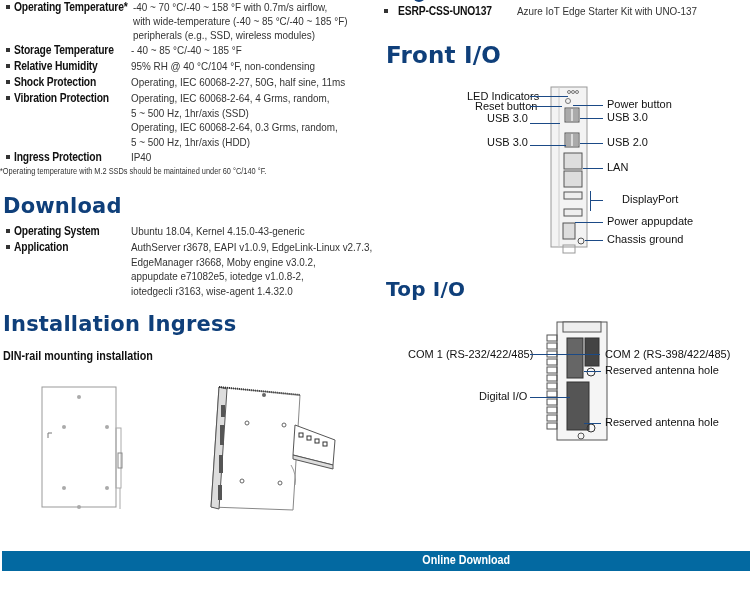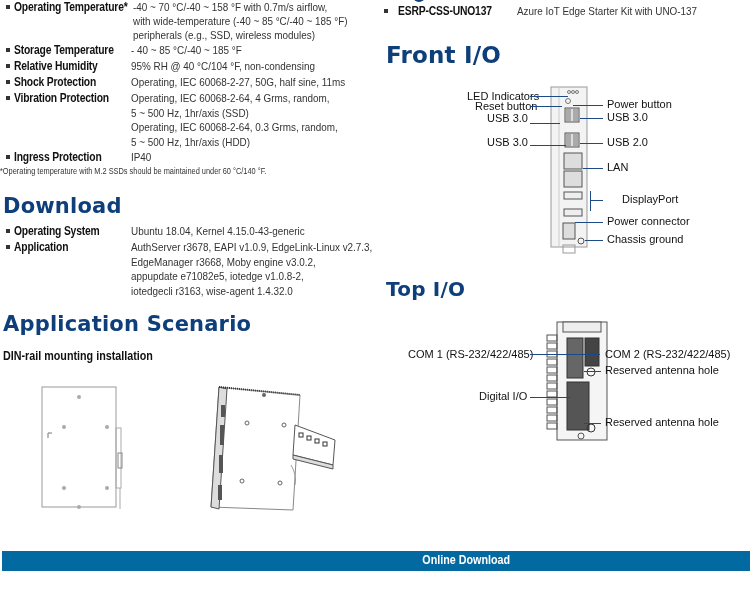--- a/index.html
+++ b/index.html
@@ -107,21 +107,21 @@
     <span class="bullet"></span>
     <span class="label">Application</span>
     <div class="value" style="left:131px; line-height:14.5px;">
       <div>AuthServer r3678, EAPI v1.0.9, EdgeLink-Linux v2.7.3,</div>
       <div>EdgeManager r3668, Moby engine v3.0.2,</div>
       <div>appupdate e71082e5, iotedge v1.0.8-2,</div>
       <div>iotedgecli r3163, wise-agent 1.4.32.0</div>
     </div>
   </div>
 
-  <div class="section-title" style="left:3px; top:312px;">Application Scenario</div>
+  <div class="section-title" style="left:3px; top:312px;">Installation Ingress</div>
   <div class="subhead">DIN-rail mounting installation</div>
 
   <svg class="drawing" style="left:38px; top:383px;" width="92" height="130" viewBox="0 0 92 130">
     <rect x="4" y="4" width="74" height="120" fill="#fff" stroke="#999" stroke-width="1"></rect>
     <circle cx="41" cy="14" r="2" fill="#aaa"></circle>
     <circle cx="26" cy="44" r="2" fill="#aaa"></circle>
     <circle cx="69" cy="44" r="2" fill="#aaa"></circle>
     <circle cx="26" cy="105" r="2" fill="#aaa"></circle>
     <circle cx="69" cy="105" r="2" fill="#aaa"></circle>
     <circle cx="41" cy="124" r="2" fill="#aaa"></circle>
@@ -204,21 +204,21 @@
   <div class="callout-line" style="left:205px; top:118px; width:23px;"></div>
   <div class="callout" style="left:232px; top:111px;">USB 3.0</div>
   <div class="callout-line" style="left:205px; top:143px; width:23px;"></div>
   <div class="callout" style="left:232px; top:136px;">USB 2.0</div>
   <div class="callout-line" style="left:208px; top:168px; width:20px;"></div>
   <div class="callout" style="left:232px; top:161px;">LAN</div>
   <div class="callout-line" style="left:215px; top:200px; width:13px;"></div>
   <div style="position:absolute; left:215px; top:191px; width:1px; height:20px; background:#1b4a86;"></div>
   <div class="callout" style="left:247px; top:193px;">DisplayPort</div>
   <div class="callout-line" style="left:200px; top:222px; width:28px;"></div>
-  <div class="callout" style="left:232px; top:215px;">Power connector</div>
+  <div class="callout" style="left:232px; top:215px;">Power appupdate</div>
   <div class="callout-line" style="left:210px; top:240px; width:18px;"></div>
   <div class="callout" style="left:232px; top:233px;">Chassis ground</div>
 
   <div class="section-title" style="left:11px; top:277px; font-size:20px;">Top I/O</div>
 
   <svg class="drawing" style="left:545px; top:320px; margin-left:-375px;" width="72" height="125" viewBox="0 0 72 125">
     <rect x="12" y="2" width="50" height="118" fill="#f5f5f5" stroke="#555"></rect>
     <rect x="18" y="2" width="38" height="10" fill="#eee" stroke="#555"></rect>
     <g stroke="#555" fill="none">
       <rect x="2" y="15" width="10" height="6"></rect>
@@ -237,21 +237,21 @@
     <rect x="22" y="18" width="16" height="40" fill="#666" stroke="#333"></rect>
     <rect x="40" y="18" width="14" height="28" fill="#444" stroke="#333"></rect>
     <circle cx="46" cy="52" r="4" fill="none" stroke="#333"></circle>
     <rect x="22" y="62" width="22" height="48" fill="#555" stroke="#333"></rect>
     <circle cx="46" cy="108" r="4" fill="none" stroke="#333"></circle>
     <circle cx="36" cy="116" r="3" fill="none" stroke="#555"></circle>
   </svg>
 
   <div class="callout" style="left:33px; top:348px;">COM 1 (RS-232/422/485)</div>
   <div class="callout-line" style="left:155px; top:354px; width:70px;"></div>
-  <div class="callout" style="left:230px; top:348px;">COM 2 (RS-232/422/485)</div>
+  <div class="callout" style="left:230px; top:348px;">COM 2 (RS-398/422/485)</div>
   <div class="callout-line" style="left:209px; top:371px; width:17px;"></div>
   <div class="callout" style="left:230px; top:364px;">Reserved antenna hole</div>
   <div class="callout" style="left:104px; top:390px;">Digital I/O</div>
   <div class="callout-line" style="left:155px; top:397px; width:40px;"></div>
   <div class="callout-line" style="left:209px; top:423px; width:17px;"></div>
   <div class="callout" style="left:230px; top:416px;">Reserved antenna hole</div>
 </div>
 
 <div class="footer-bar">
   <div class="footer-label">Online Download</div>

